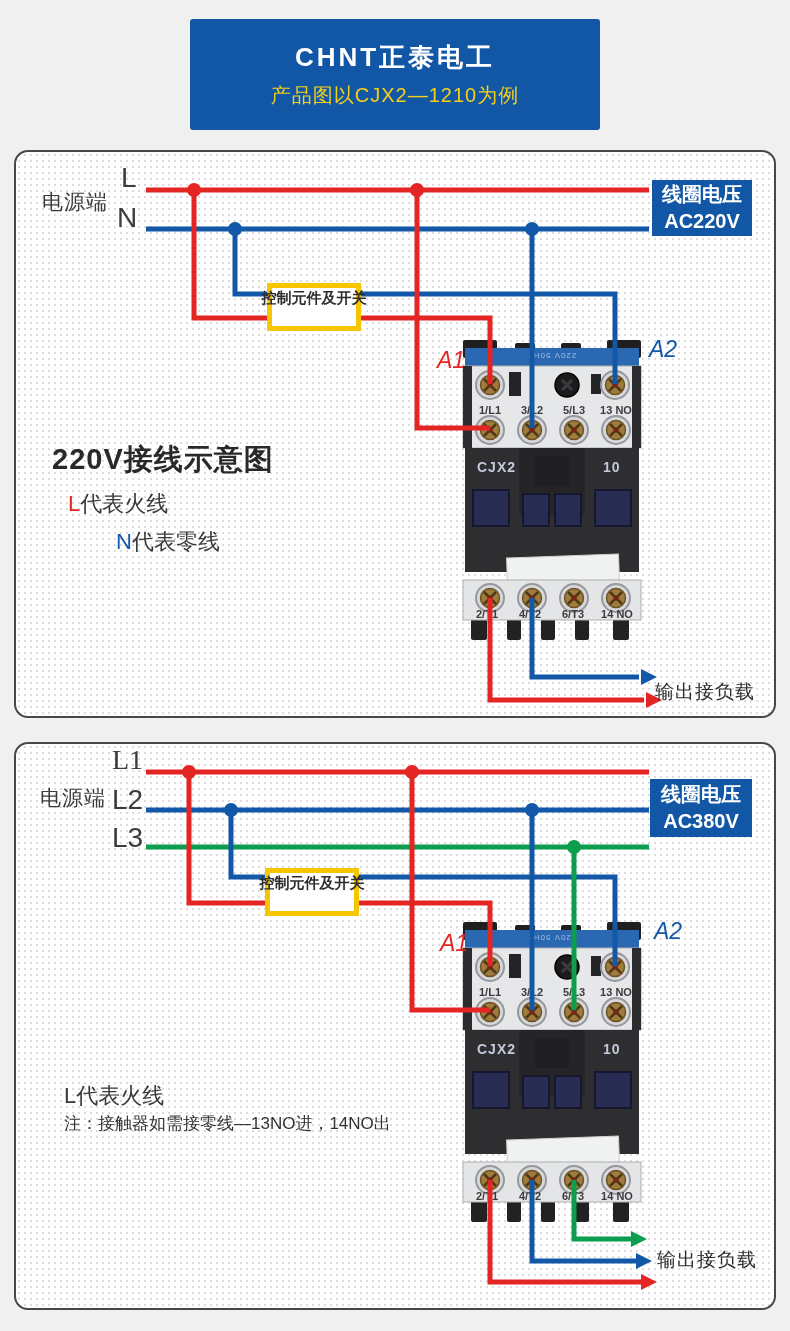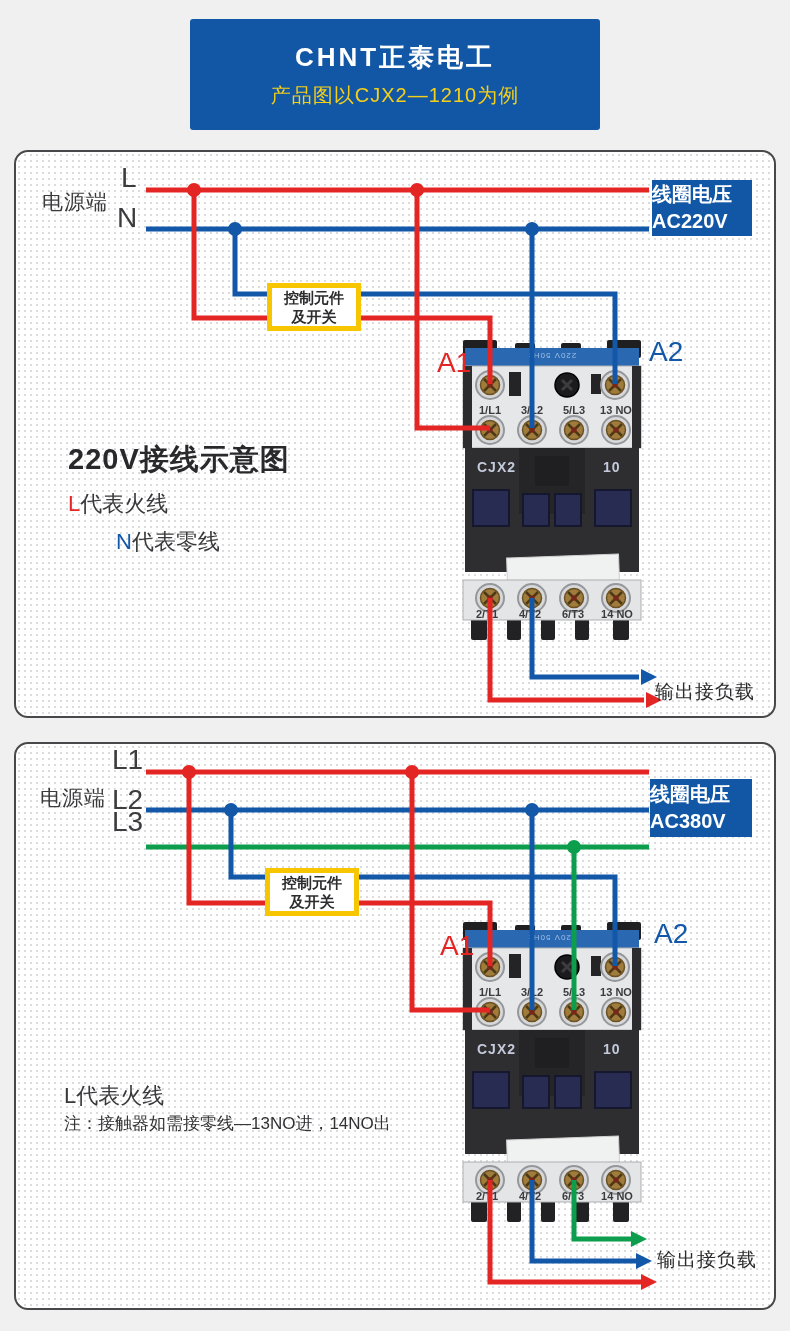--- a/index.html
+++ b/index.html
@@ -27,32 +27,32 @@
     background-size:6px 6px;
     border:2px solid #48484a;border-radius:14px;
     box-sizing:border-box;
   }
   .panel-220{top:150px;}
   .panel-380{top:742px;}
   .panel svg.wiring{position:absolute;left:0;top:0;}
   .lbl{position:absolute;white-space:nowrap;}
   .src-label{font-size:21px;color:#3a3a3c;letter-spacing:1px;}
   .line-name{font-size:28px;color:#3c3c3e;}
-  .coil-label{font-size:28px;font-weight:400;}
+  .coil-label{font-size:23px;font-weight:400;font-style:italic;}
   .red-t{color:#e32524;} .blue-t{color:#1358a8;}
   .coil-box{
-    background:#1257a5;color:#fff;
+    background:#1257a5;color:#fff;text-align:center;
     font-size:20px;font-weight:700;line-height:1.35;
     display:flex;flex-direction:column;justify-content:center;
     box-sizing:border-box;
   }
   .ctrl-box{
     background:#fff;border:5px solid #f7c600;box-sizing:border-box;
     font-size:15px;font-weight:700;color:#2d2d2f;text-align:center;
-    line-height:1.3;display:flex;flex-direction:column;justify-content:center;
+    line-height:1.3;display:flex;justify-content:center;
   }
   .section-title{font-size:29px;font-weight:700;color:#29292b;letter-spacing:1px;}
   .legend{font-size:22px;color:#39393b;}
   .note{font-size:17px;color:#323234;}
   .output-label{font-size:19px;font-weight:400;color:#2b2b2d;letter-spacing:1px;}
   
   svg text{font-family:"Liberation Sans","DejaVu Sans",sans-serif;}
   svg text.term-lbl{font-size:11px;font-weight:700;fill:#3b3b3d;}
   svg text.model{font-size:14px;font-weight:700;fill:#c4cadb;letter-spacing:1px;}
   svg text.band{font-size:8px;fill:#9dbfe6;letter-spacing:1px;}
@@ -181,21 +181,21 @@
   </div>
 
   <div class="lbl coil-box" style="left:636px;top:28px;width:100px;height:56px;">
     <span>线圈电压</span>
     <span>AC220V</span>
   </div>
 
   <div class="lbl coil-label red-t" style="left:421px;top:195px;">A1</div>
   <div class="lbl coil-label blue-t" style="left:633px;top:184px;">A2</div>
 
-  <div class="lbl section-title" style="left:52px;top:288px;">220V接线示意图</div>
+  <div class="lbl section-title" style="left:36px;top:288px;">220V接线示意图</div>
   <div class="lbl legend" style="left:52px;top:337px;">
     <span class="red-t">L</span><span>代表火线</span>
   </div>
   <div class="lbl legend" style="left:52px;top:375px;margin-left:48px;">
     <span class="blue-t">N</span><span>代表零线</span>
   </div>
   <div class="lbl output-label" style="left:639px;top:527px;">输出接负载</div>
 </section>
 
 <section class="panel panel-380">
@@ -220,23 +220,23 @@
       <circle cx="215" cy="66" r="7" fill="#1358a8"></circle>
       <circle cx="516" cy="66" r="7" fill="#1358a8"></circle>
       <circle cx="558" cy="103" r="7" fill="#0d9e4d"></circle>
     </g>
     <path d="M631 495 l-16 -8 v16 z" fill="#0d9e4d"></path>
     <path d="M636 517 l-16 -8 v16 z" fill="#1358a8"></path>
     <path d="M641 538 l-16 -8 v16 z" fill="#e32524"></path>
   </svg>
 
   <div class="lbl src-label" style="left:24px;top:40px;">电源端</div>
-  <div class="lbl line-name" style="left:96px;top:0px;">L1</div>
+  <div class="lbl line-name" style="left:96px;top:0px;font-family:Liberation Serif, serif;">L1</div>
   <div class="lbl line-name" style="left:96px;top:40px;">L2</div>
-  <div class="lbl line-name" style="left:96px;top:62px;">L3</div>
+  <div class="lbl line-name" style="left:96px;top:78px;">L3</div>
 
   <div class="lbl ctrl-box" style="left:249px;top:124px;width:94px;height:48px;">
     <span>控制元件</span>
     <span>及开关</span>
   </div>
 
   <div class="lbl coil-box" style="left:634px;top:35px;width:102px;height:58px;">
     <span>线圈电压</span>
     <span>AC380V</span>
   </div>

